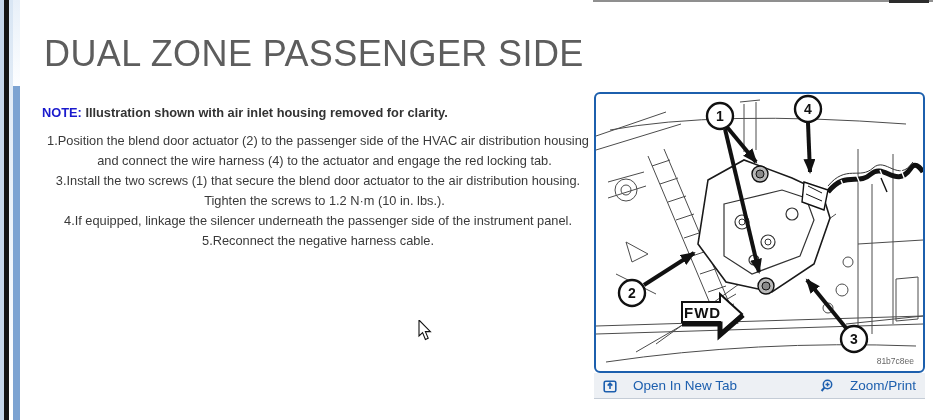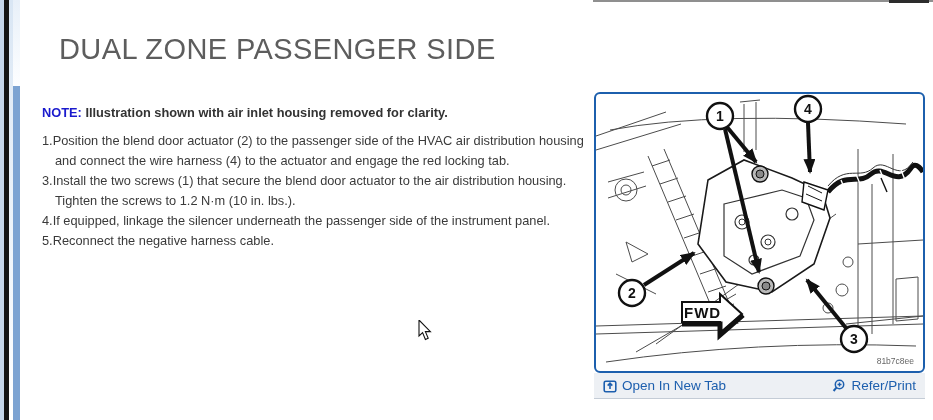--- a/index.html
+++ b/index.html
@@ -15,50 +15,50 @@
   .edge-black{left:4px;width:5px;background:#141414;}
   .edge-strip{left:9px;width:4px;background:linear-gradient(#d9e6f4,#ffffff);}
   .edge-track{position:absolute;left:13px;top:0;width:7px;height:86px;background:linear-gradient(#e8f0f9,#fdfeff);}
   .edge-scroll{position:absolute;left:13px;top:86px;width:7px;height:334px;background:#7ca3d2;}
   
   .top-divider{position:absolute;left:593px;top:0;width:340px;height:2px;background:#8f8f8f;}
   .top-divider-dark{position:absolute;left:889px;top:0;width:40px;height:3px;background:#2c2c2c;}
 
   
   .page-title{
-    position:absolute;left:59px;top:33px;width:552px;margin:0;
-    font-size:29px;font-weight:300;letter-spacing:.4px;color:#5d5d5d;
+    position:absolute;left:44px;top:33px;width:552px;margin:0;
+    font-size:36px;font-weight:300;letter-spacing:.4px;color:#5d5d5d;
   }
   .note-line{
     position:absolute;left:42px;top:103px;width:552px;
     font-size:12.8px;font-weight:bold;color:#333;line-height:20px;
   }
   .note-label{color:#1a1acd;font-weight:bold;}
   .steps{
     position:absolute;left:42px;top:131px;width:552px;
-    font-size:12.8px;color:#3a3a3a;line-height:20px;
+    font-size:12.8px;color:#3a3a3a;line-height:20px;text-align:center;
   }
   .step{padding-left:13px;text-indent:-13px;}
   .step a{color:#2e6cb5;text-decoration:none;cursor:pointer;}
 
   
   .figure-panel{
     position:absolute;left:594px;top:92px;width:331px;height:281px;
     border:2px solid #1c5fad;border-radius:6px;background:#fff;
     box-sizing:border-box;overflow:hidden;
   }
   .figure-footer{
     position:absolute;left:594px;top:373px;width:331px;height:26px;
     background:#edf0f4;border-bottom:1px solid #c4ccd6;
     box-sizing:border-box;
     display:flex;justify-content:space-between;align-items:center;
     padding:0 9px;
   }
   .footer-link{
-    display:flex;align-items:center;gap:5px;
+    display:flex;align-items:center;gap:16px;
     color:#1d5fae;font-size:13.5px;cursor:pointer;text-decoration:none;
   }
   .footer-link svg{display:block;}
 
   
   .mouse-cursor{position:absolute;left:418px;top:320px;width:14px;height:21px;}
 </style>
 </head>
 <body>
 
@@ -200,19 +200,19 @@
       <path d="M7,10 L7,4.6 M4.7,6.6 L7,4.2 L9.3,6.6" fill="none" stroke="#1d5fae" stroke-width="1.6"></path>
     </svg>
     <span>Open In New Tab</span>
   </a>
   <a class="footer-link">
     <svg width="14" height="14" viewBox="0 0 14 14">
       <circle cx="7.5" cy="5.5" r="4.2" fill="none" stroke="#1d5fae" stroke-width="1.5"></circle>
       <path d="M7.5,3.5 L7.5,7.5 M5.5,5.5 L9.5,5.5" stroke="#1d5fae" stroke-width="1.4"></path>
       <path d="M4.4,8.6 L1.6,12" stroke="#1d5fae" stroke-width="2"></path>
     </svg>
-    <span>Refer/Print</span>
+    <span>Zoom/Print</span>
   </a>
 </div>
 
 <svg class="mouse-cursor" viewBox="0 0 14 21">
   <polygon points="1,0 1,16 4.6,12.6 7.4,19.4 10.2,18.2 7.4,11.6 12.4,11.6" fill="#fff" stroke="#111" stroke-width="1.1"></polygon>
 </svg>
 
 </body></html>

